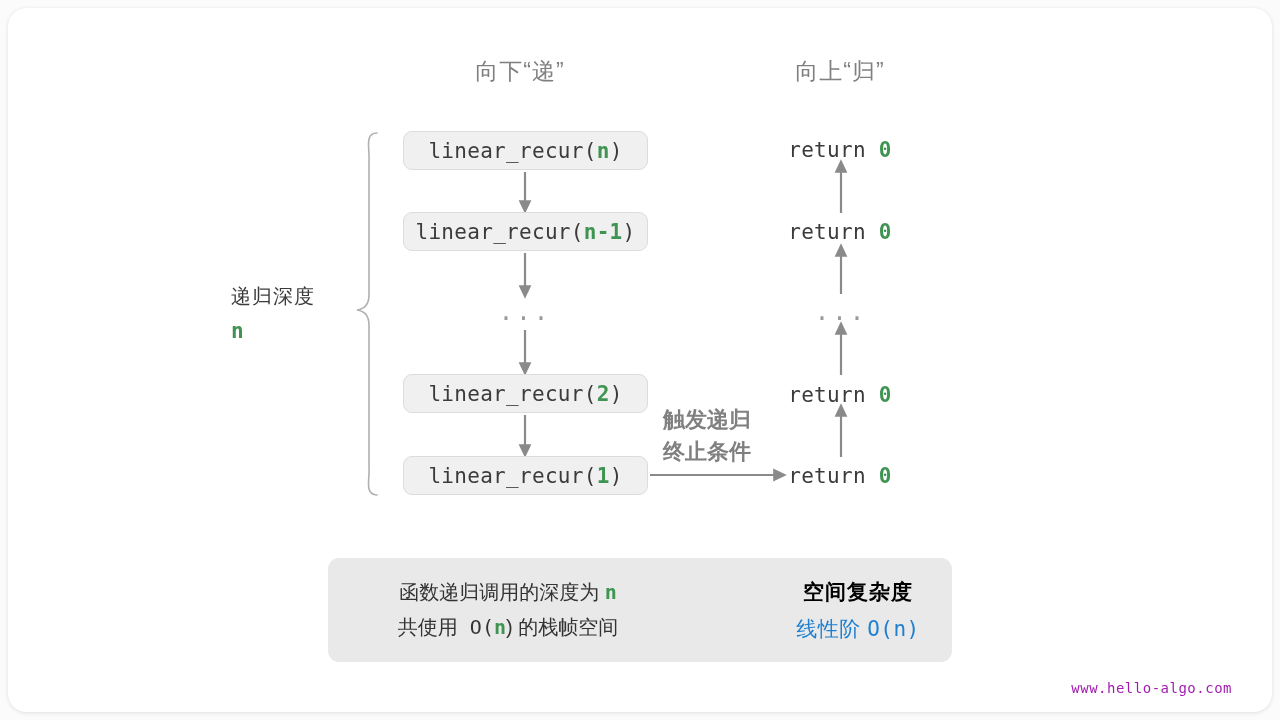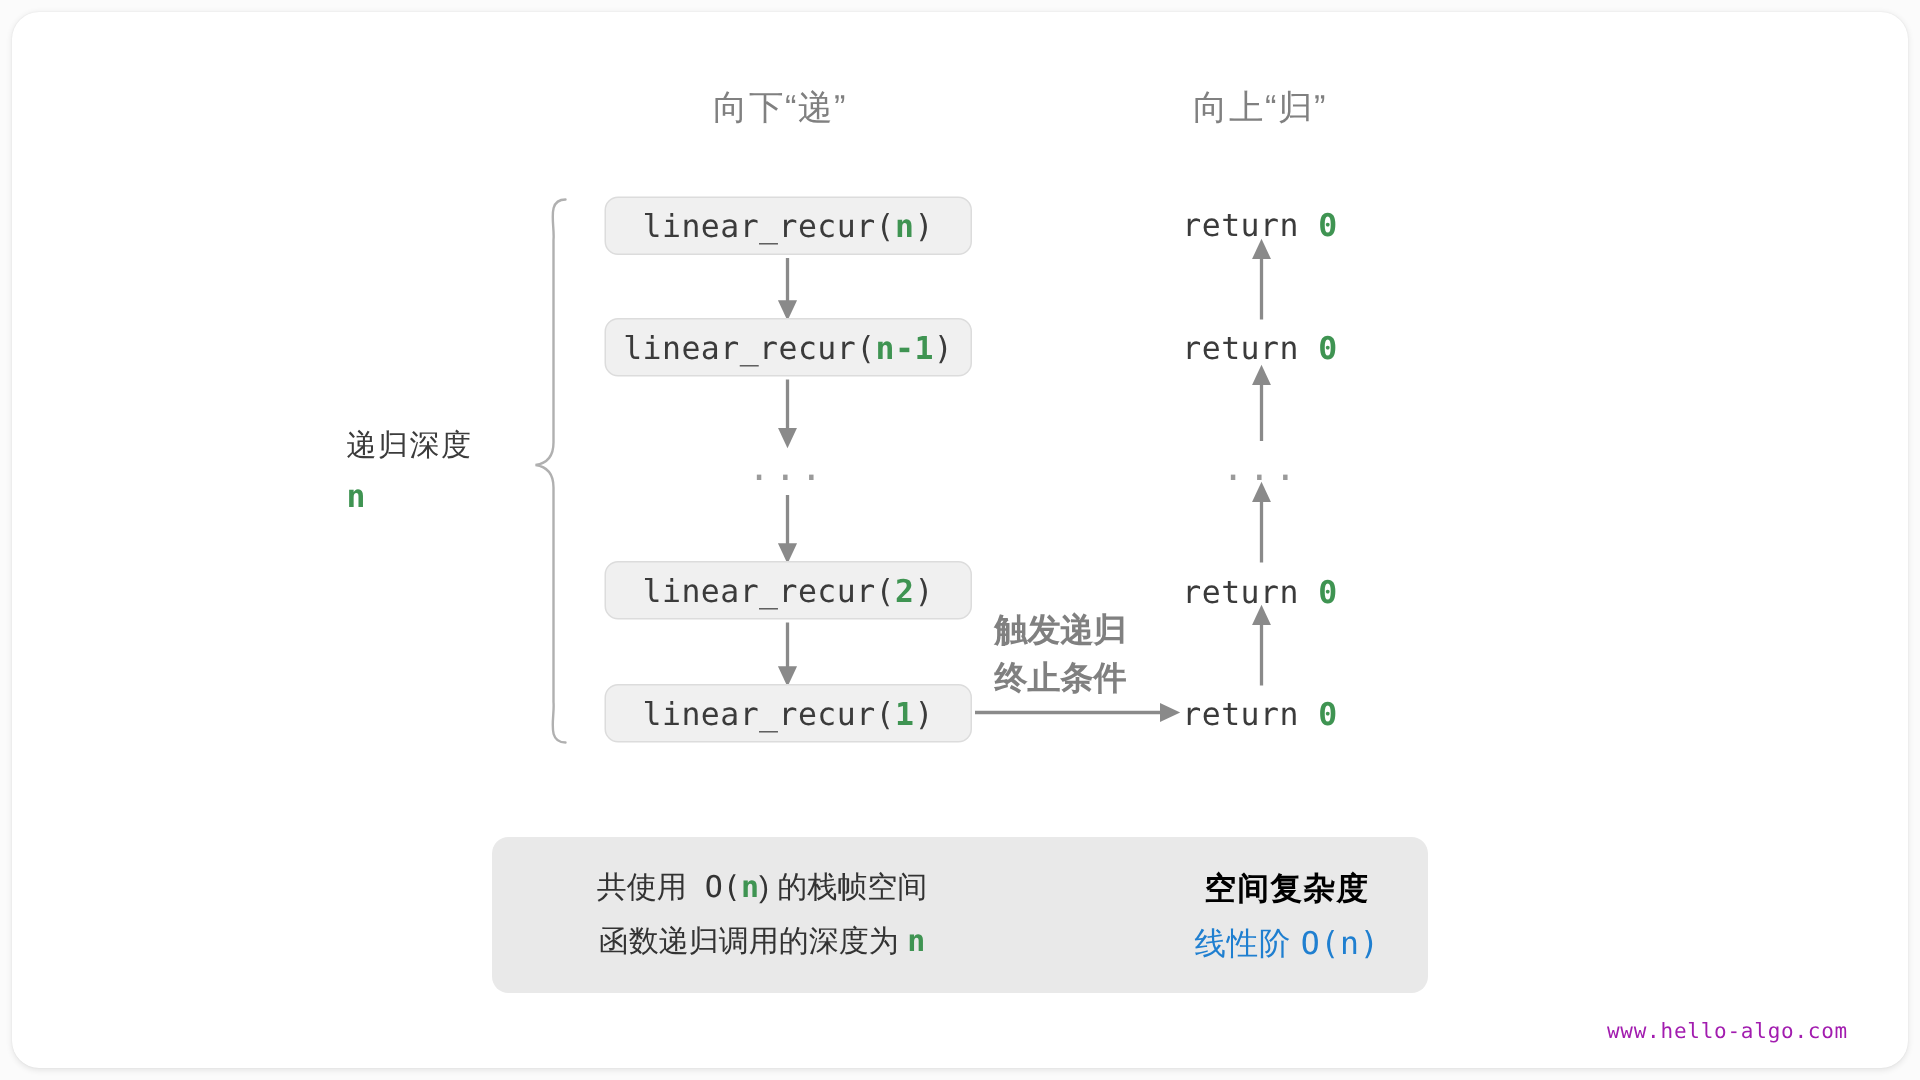--- a/index.html
+++ b/index.html
@@ -296,24 +296,24 @@
   </div>
 
   <div class="term-note">
     <div>触发递归</div>
     <div>终止条件</div>
   </div>
 
   <div class="summary">
     <div class="summary-left">
       <div>
-        <span class="mono">共使用 O(</span><span class="v">n</span><span>) 的栈帧空间</span>
+        <span>函数递归调用的深度为 </span><span class="v">n</span>
       </div>
       <div>
-        <span>函数递归调用的深度为 </span><span class="v">n</span>
+        <span class="mono">共使用 O(</span><span class="v">n</span><span>) 的栈帧空间</span>
       </div>
     </div>
     <div class="summary-arrow"></div>
     <div class="summary-right">
       <div class="title">空间复杂度</div>
       <div class="value">
         <span>线性阶 </span><span class="mono">O(n)</span>
       </div>
     </div>
   </div>

